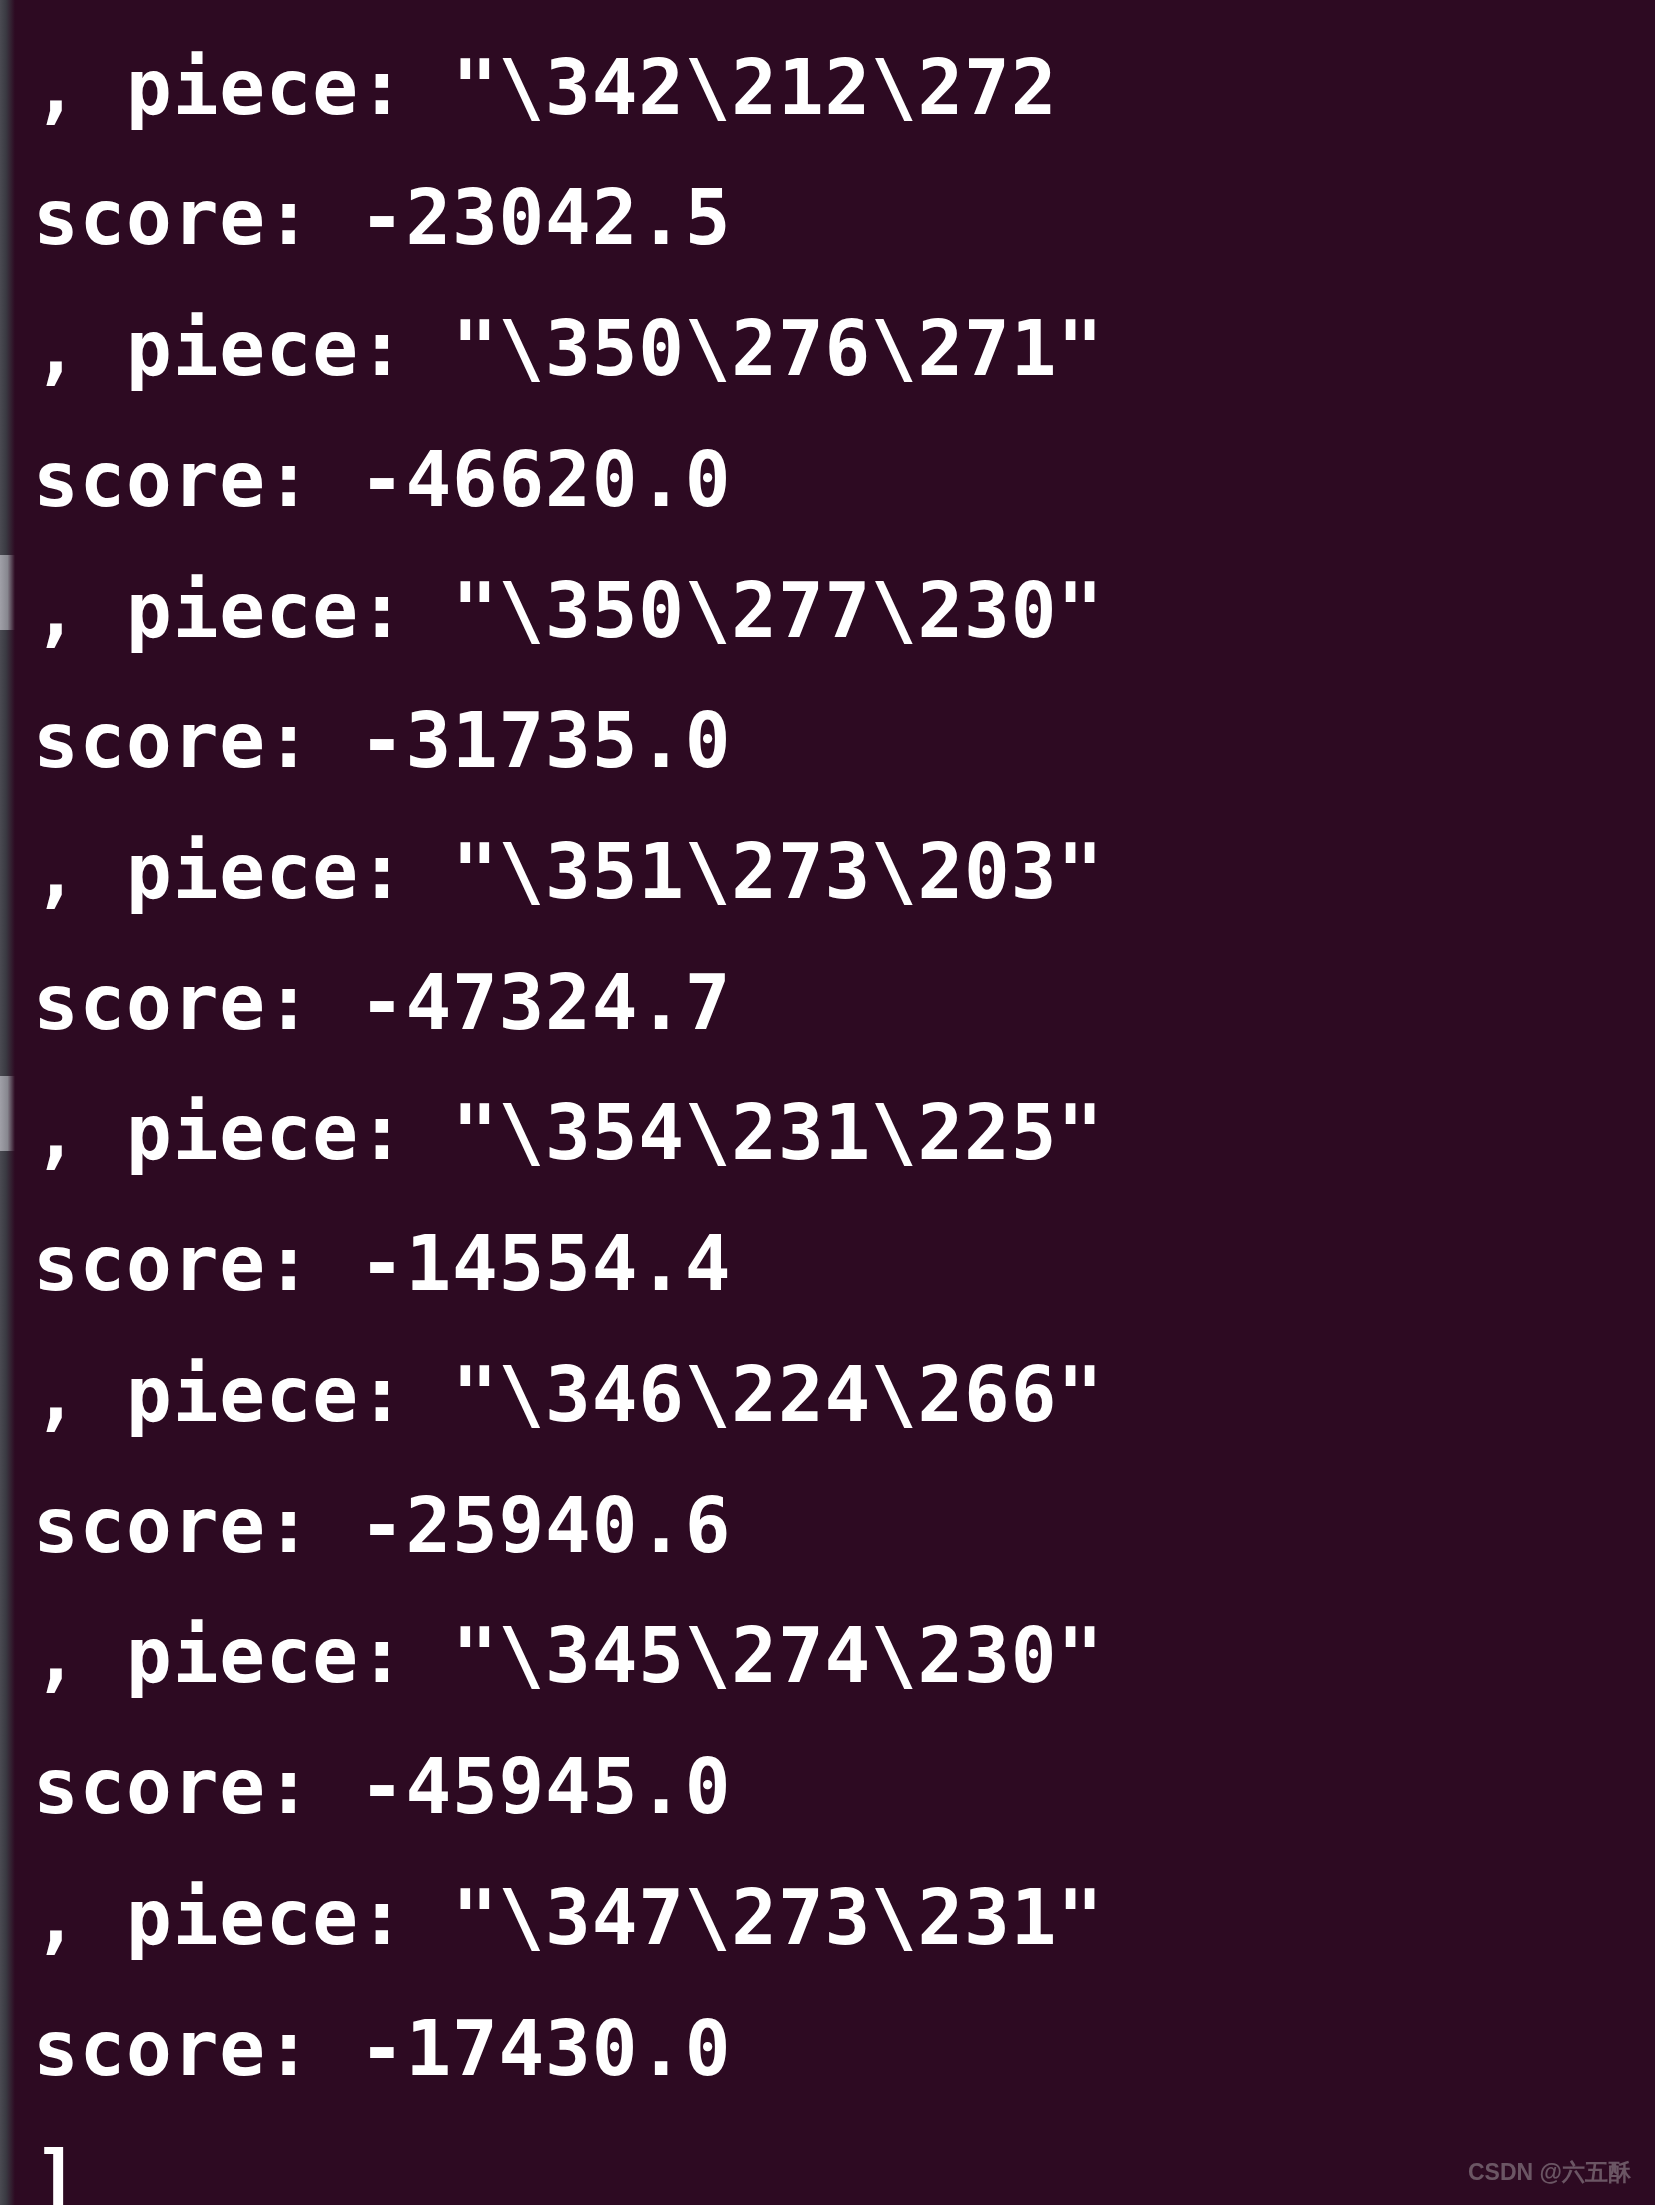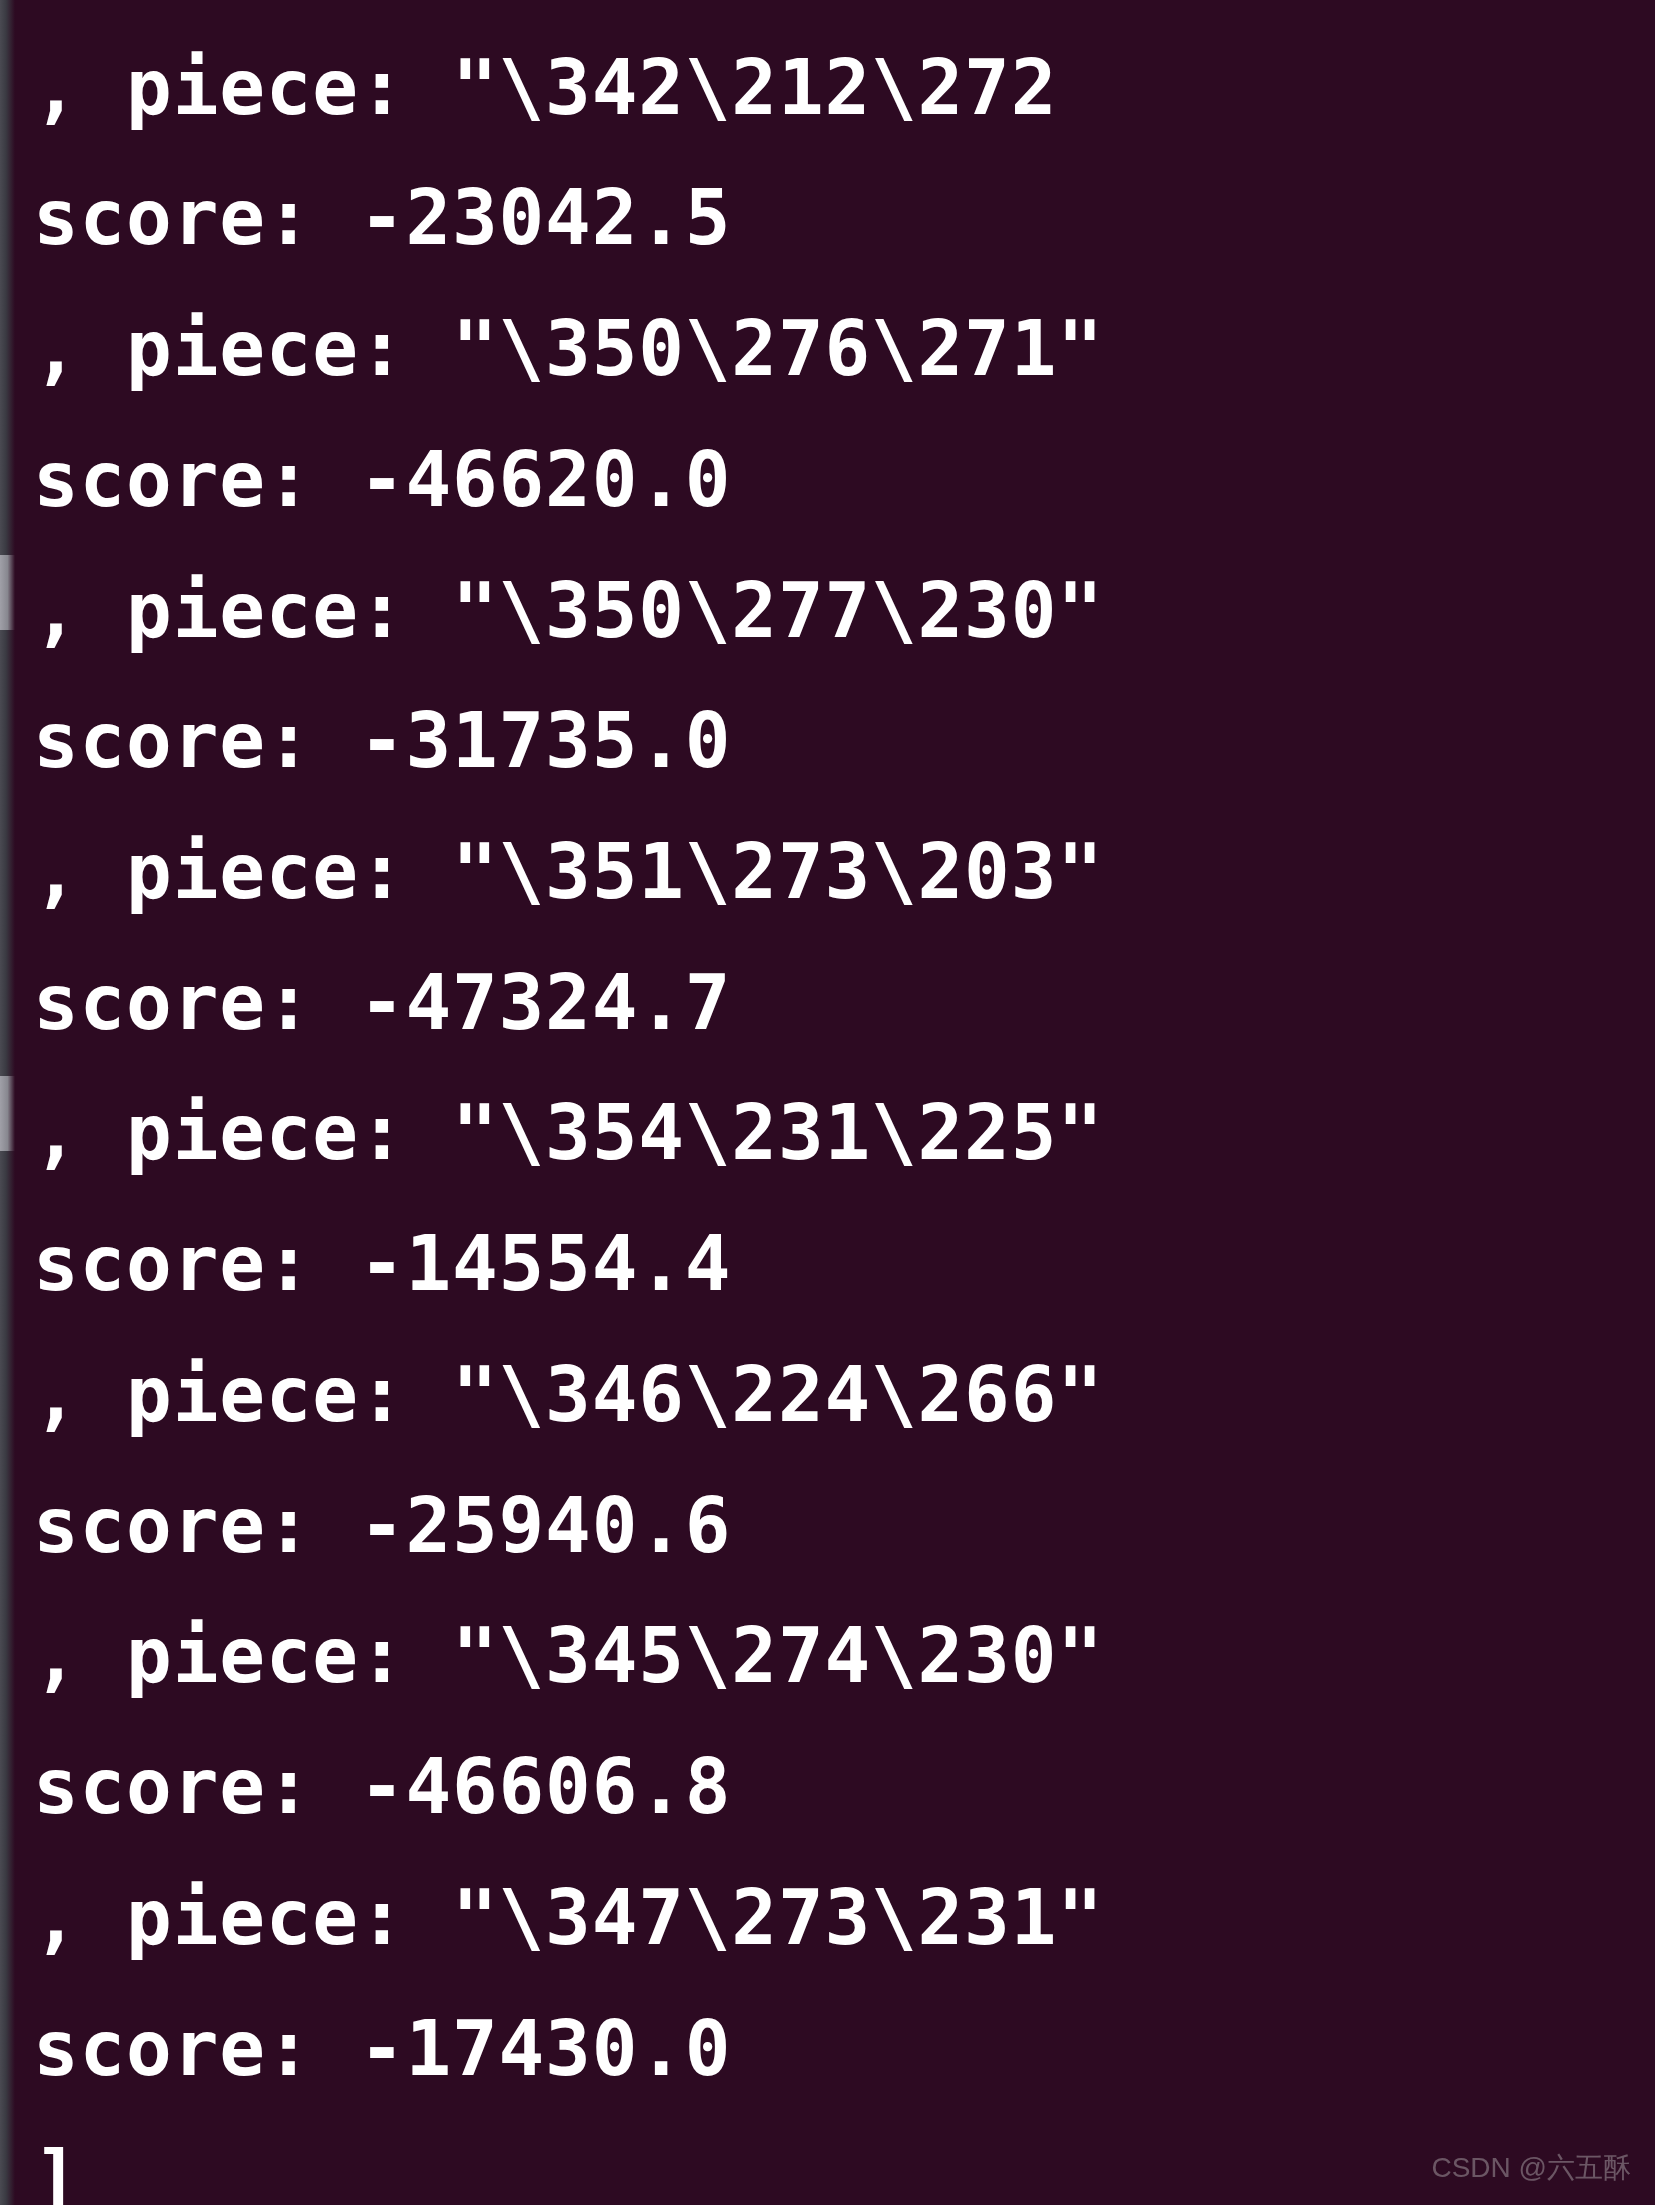--- a/index.html
+++ b/index.html
@@ -53,22 +53,22 @@
       top: 1076px;
       width: 15px;
       height: 75px;
       background: linear-gradient(to right, #a0a0a8 0%, #888890 50%, #2d0a22 100%);
     }
     
     .watermark {
       position: absolute;
       right: 25px;
       bottom: 12.4px;
-      font-size: 28px;
-      font-weight: normal;
+      font-size: 23px;
+      font-weight: bold;
       color: rgba(200, 200, 200, 0.4);
       font-family: sans-serif;
       letter-spacing: 0;
     }
   </style>
 </head>
 <body>
 
 <div class="left-edge"></div>
 <div class="left-marker-1"></div>
@@ -81,20 +81,20 @@
 <span>score: -46620.0</span>
 <span>, piece: "\350\277\230"</span>
 <span>score: -31735.0</span>
 <span>, piece: "\351\273\203"</span>
 <span>score: -47324.7</span>
 <span>, piece: "\354\231\225"</span>
 <span>score: -14554.4</span>
 <span>, piece: "\346\224\266"</span>
 <span>score: -25940.6</span>
 <span>, piece: "\345\274\230"</span>
-<span>score: -46606.8</span>
+<span>score: -45945.0</span>
 <span>, piece: "\347\273\231"</span>
 <span>score: -17430.0</span>
 <span>]</span>
 </div>
 
 <div class="watermark">CSDN @六五酥</div>
 
 
 </body></html>

